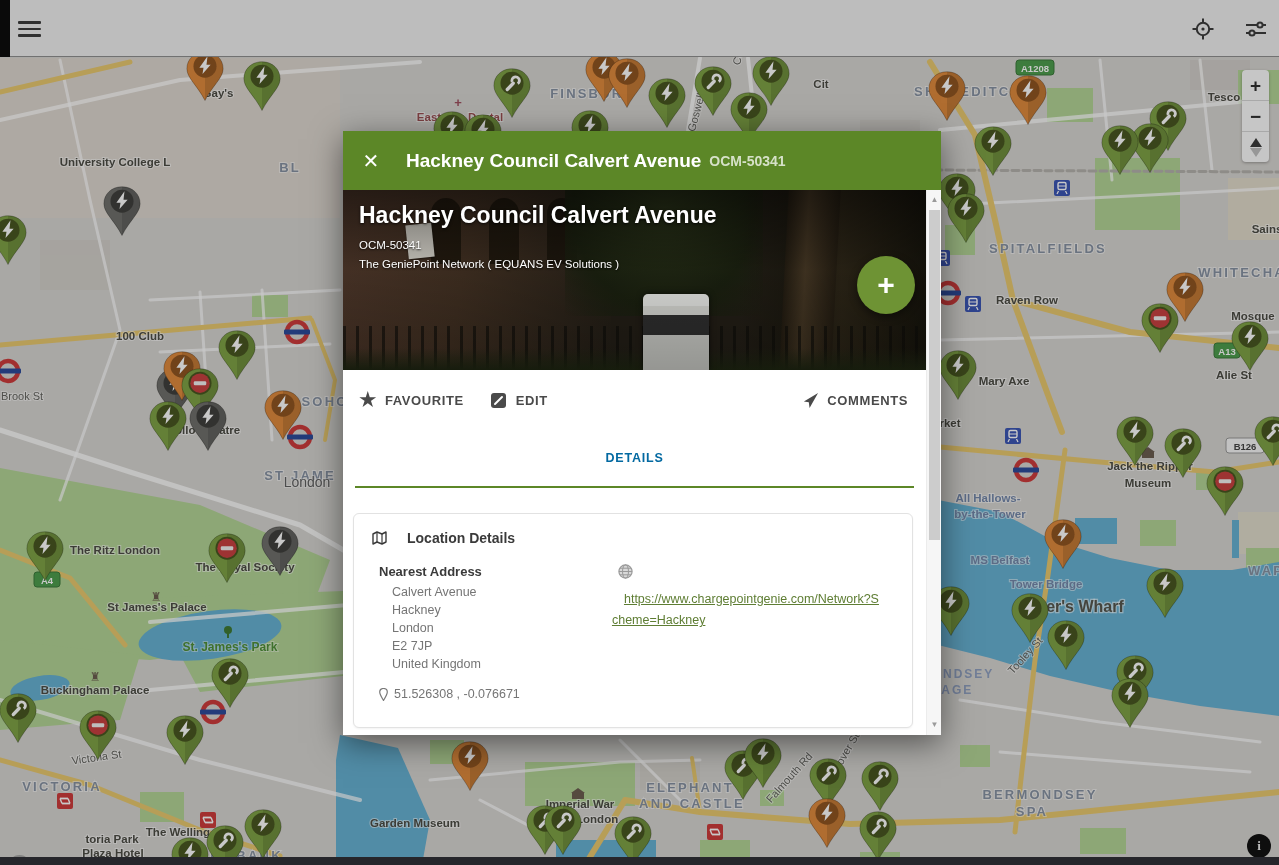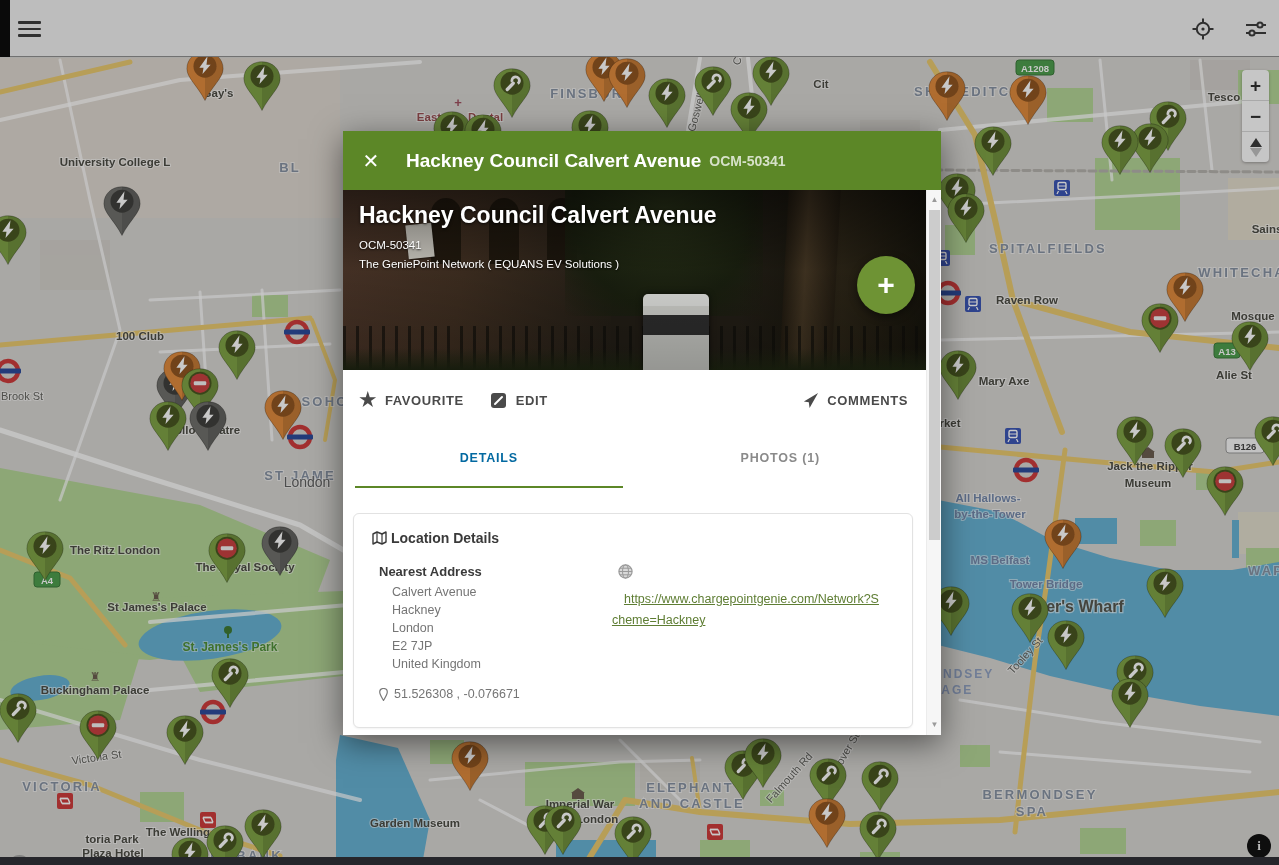--- a/index.html
+++ b/index.html
@@ -112,21 +112,21 @@
 
   
   .tabs{display:flex;height:58px;background:#fff;}
   .tab{flex:1;display:flex;align-items:center;justify-content:center;font-size:12.5px;font-weight:bold;
        letter-spacing:.8px;color:#8a8a8a;cursor:pointer;border-bottom:2px solid transparent;margin:0 12px;}
   .tab.active{color:#0369a1;border-bottom-color:#5c8727;}
 
   
   .card{margin:25px 13px 0 10px;border:1px solid #e2e2e2;border-radius:6px;background:#fff;
         height:215px;padding:16px 16px 0 16px;box-shadow:0 1px 2px rgba(0,0,0,.05);}
-  .card-h{display:flex;align-items:center;gap:4px;font-size:14px;font-weight:bold;color:#3a3a3a;margin-left:2px;}
+  .card-h{display:flex;align-items:center;gap:20px;font-size:14px;font-weight:bold;color:#3a3a3a;margin-left:2px;}
   .card-cols{display:flex;margin-top:18px;justify-content:center;}
   .col-l{width:46%;padding-left:9px;}
   .col-r{width:54%;}
   .addr-label{font-size:13px;font-weight:bold;color:#3a3a3a;margin-bottom:4px;}
   .addr-line{font-size:12.5px;color:#757575;line-height:18px;margin-left:13px;}
   .coords{display:flex;align-items:center;gap:6px;margin-top:14px;font-size:12.5px;color:#757575;}
   .globe{margin-left:6px;}
   .weblink{display:block;margin-top:6px;width:272px;font-size:12.5px;line-height:21px;color:#5e7d33;
            text-decoration:underline;text-indent:12px;word-break:break-all;cursor:pointer;}
 
@@ -894,21 +894,20 @@
             <svg width="17" height="17" viewBox="0 0 18 18">
               <polygon points="2,10 17,1 8,17 7.2,10.8" fill="#4a4a4a"></polygon>
             </svg>
           </span>
           <span>COMMENTS</span>
         </div>
       </div>
 
       <div class="tabs">
         <div class="tab active">DETAILS</div>
-        <div class="tab">PHOTOS (1)</div>
       </div>
 
       <div class="card">
         <div class="card-h">
           <svg width="15" height="14" viewBox="0 0 15 14">
             <path d="M1,3 L5,1 L10,3 L14,1 L14,11 L10,13 L5,11 L1,13 Z" fill="none" stroke="#3a3a3a" stroke-width="1.4" stroke-linejoin="round"></path>
             <line x1="5" y1="1" x2="5" y2="11" stroke="#3a3a3a" stroke-width="1.2"></line>
             <line x1="10" y1="3" x2="10" y2="13" stroke="#3a3a3a" stroke-width="1.2"></line>
           </svg>
           <span>Location Details</span>

